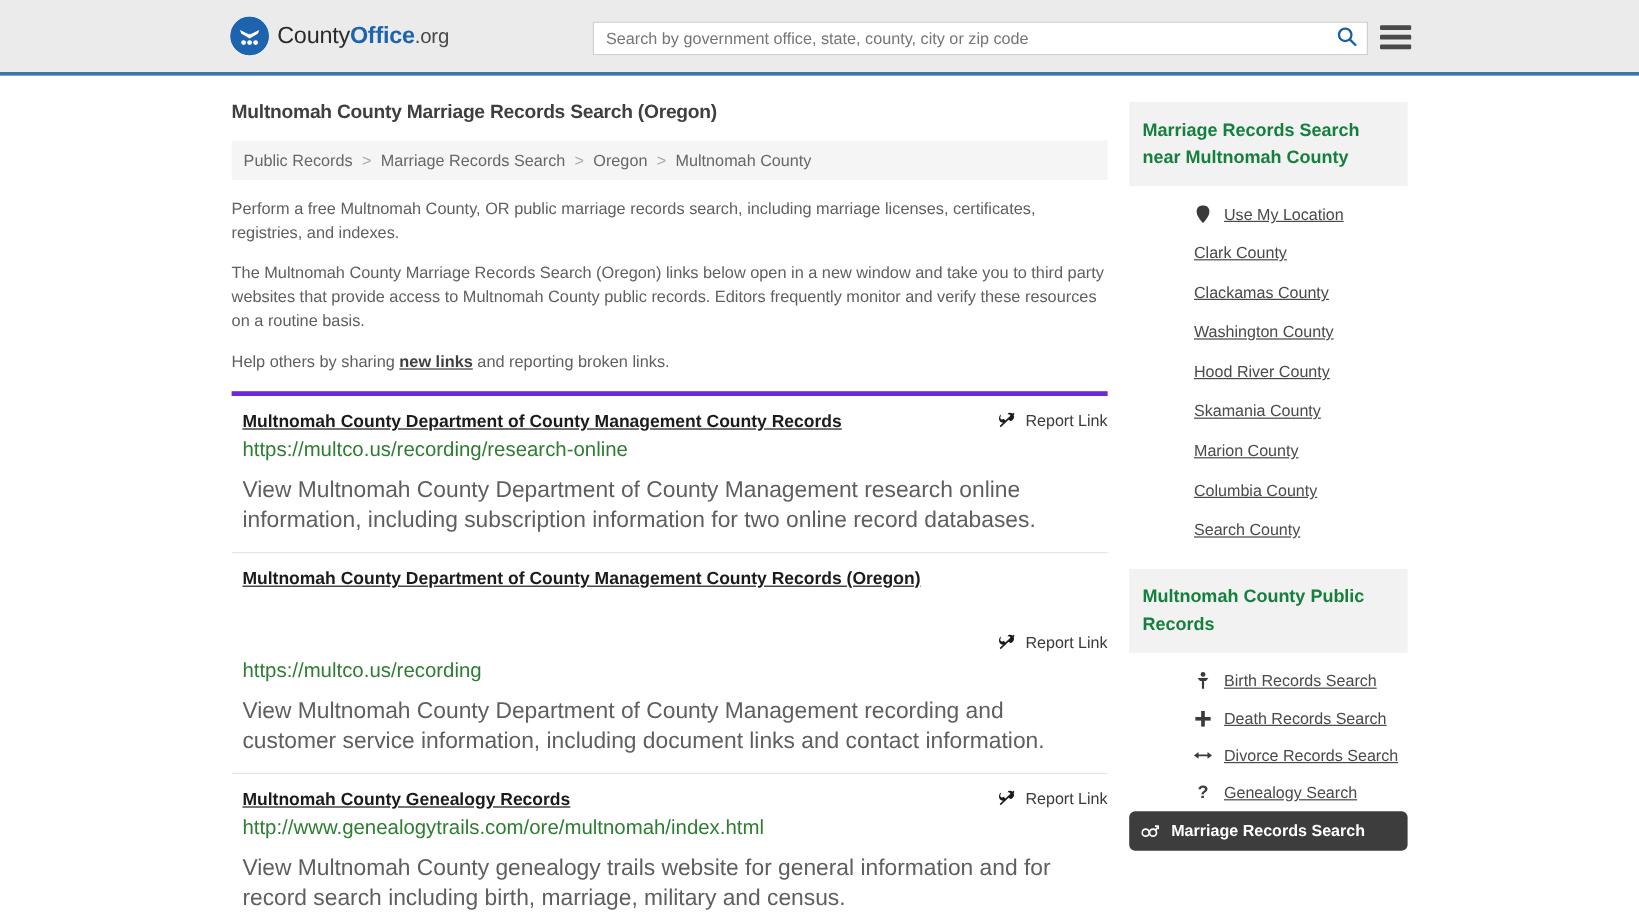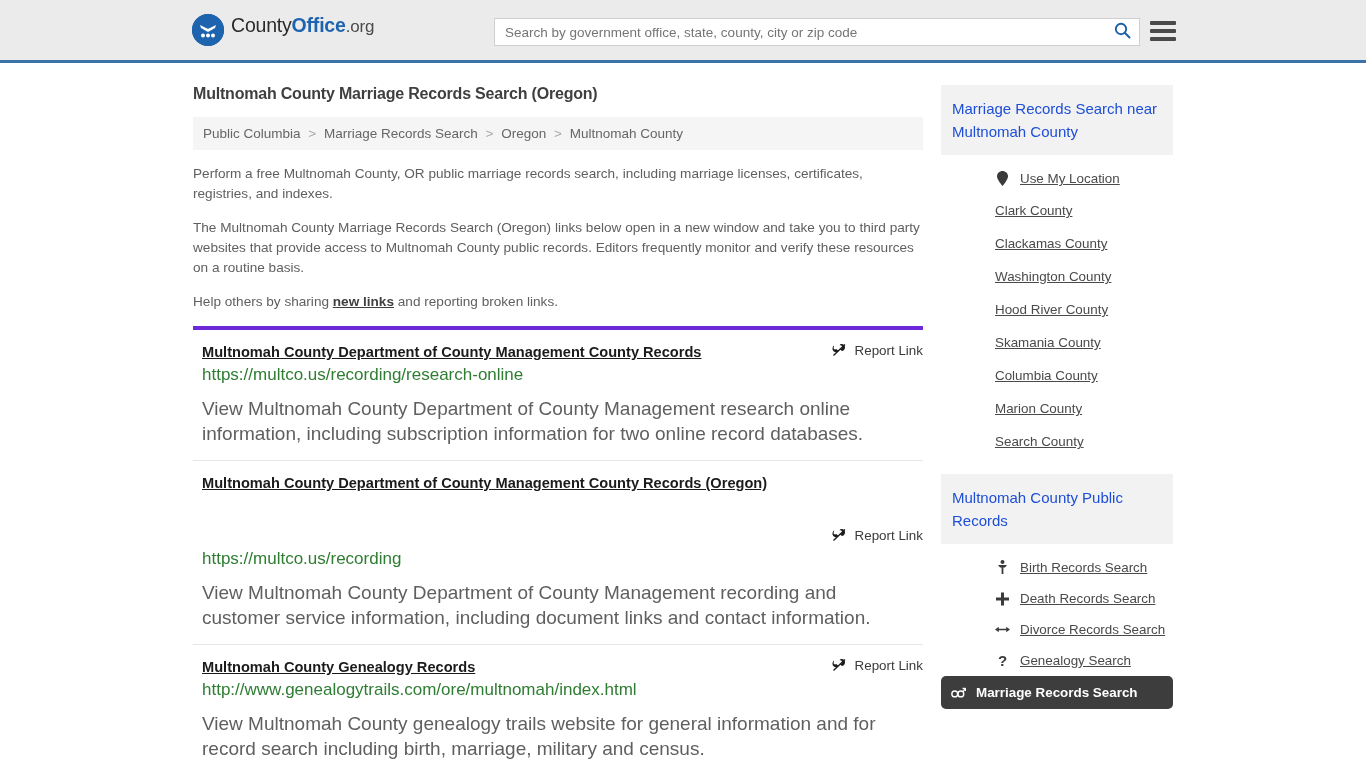--- a/index.html
+++ b/index.html
@@ -15,21 +15,21 @@
   .site-header {
     height: 63px;
     background: #ebebeb;
     border-bottom: 3px solid #3d74a8;
     display: flex;
     align-items: center;
     position: relative;
   }
   .logo-wrap {
     display: flex;
-    align-items: flex-start;
+    align-items: center;
     margin-left: 192px;
     gap: 7px;
   }
   .logo-mark {
     width: 32px; height: 32px;
     border-radius: 50%;
     background: #1e63ae;
     position: relative;
     display: block;
     flex: 0 0 32px;
@@ -186,22 +186,22 @@
     margin-top: 13px;
     max-width: 712px;
   }
 
   
   .panel { margin-bottom: 16px; }
   .panel-head {
     background: #f2f2f2;
     padding: 12px 11px;
     font-size: 15px;
-    font-weight: normal;
-    color: #1d4ed8;
+    font-weight: bold;
+    color: #15803d;
     line-height: 23px;
   }
   .panel-list { padding: 8px 0 0 10px; }
   .panel-item {
     display: flex;
     align-items: center;
     gap: 10px;
     padding: 8px 0;
     font-size: 13.4px;
     margin-left: 44px;
@@ -272,21 +272,21 @@
 </div>
 
 <div class="page">
   <div class="container">
 
     <div class="main-col">
 
       <h1 class="page-title">Multnomah County Marriage Records Search (Oregon)</h1>
 
       <div class="breadcrumb">
-        <a>Public Columbia</a>
+        <a>Public Records</a>
         <span class="sep">&gt;</span>
         <a>Marriage Records Search</a>
         <span class="sep">&gt;</span>
         <a>Oregon</a>
         <span class="sep">&gt;</span>
         <span class="current">Multnomah County</span>
       </div>
 
       <div class="intro">
         <p>Perform a free Multnomah County, OR public marriage records search, including marriage licenses, certificates, registries, and indexes.</p>
@@ -395,24 +395,24 @@
             <div class="panel-item">
               <a>Washington County</a>
             </div>
             <div class="panel-item">
               <a>Hood River County</a>
             </div>
             <div class="panel-item">
               <a>Skamania County</a>
             </div>
             <div class="panel-item">
+              <a>Marion County</a>
+            </div>
+            <div class="panel-item">
               <a>Columbia County</a>
-            </div>
-            <div class="panel-item">
-              <a>Marion County</a>
             </div>
             <div class="panel-item">
               <a>Search County</a>
             </div>
           </div>
         </div>
       </div>
 
       <div class="panel">
         <div class="panel-head">Multnomah County Public Records</div>

